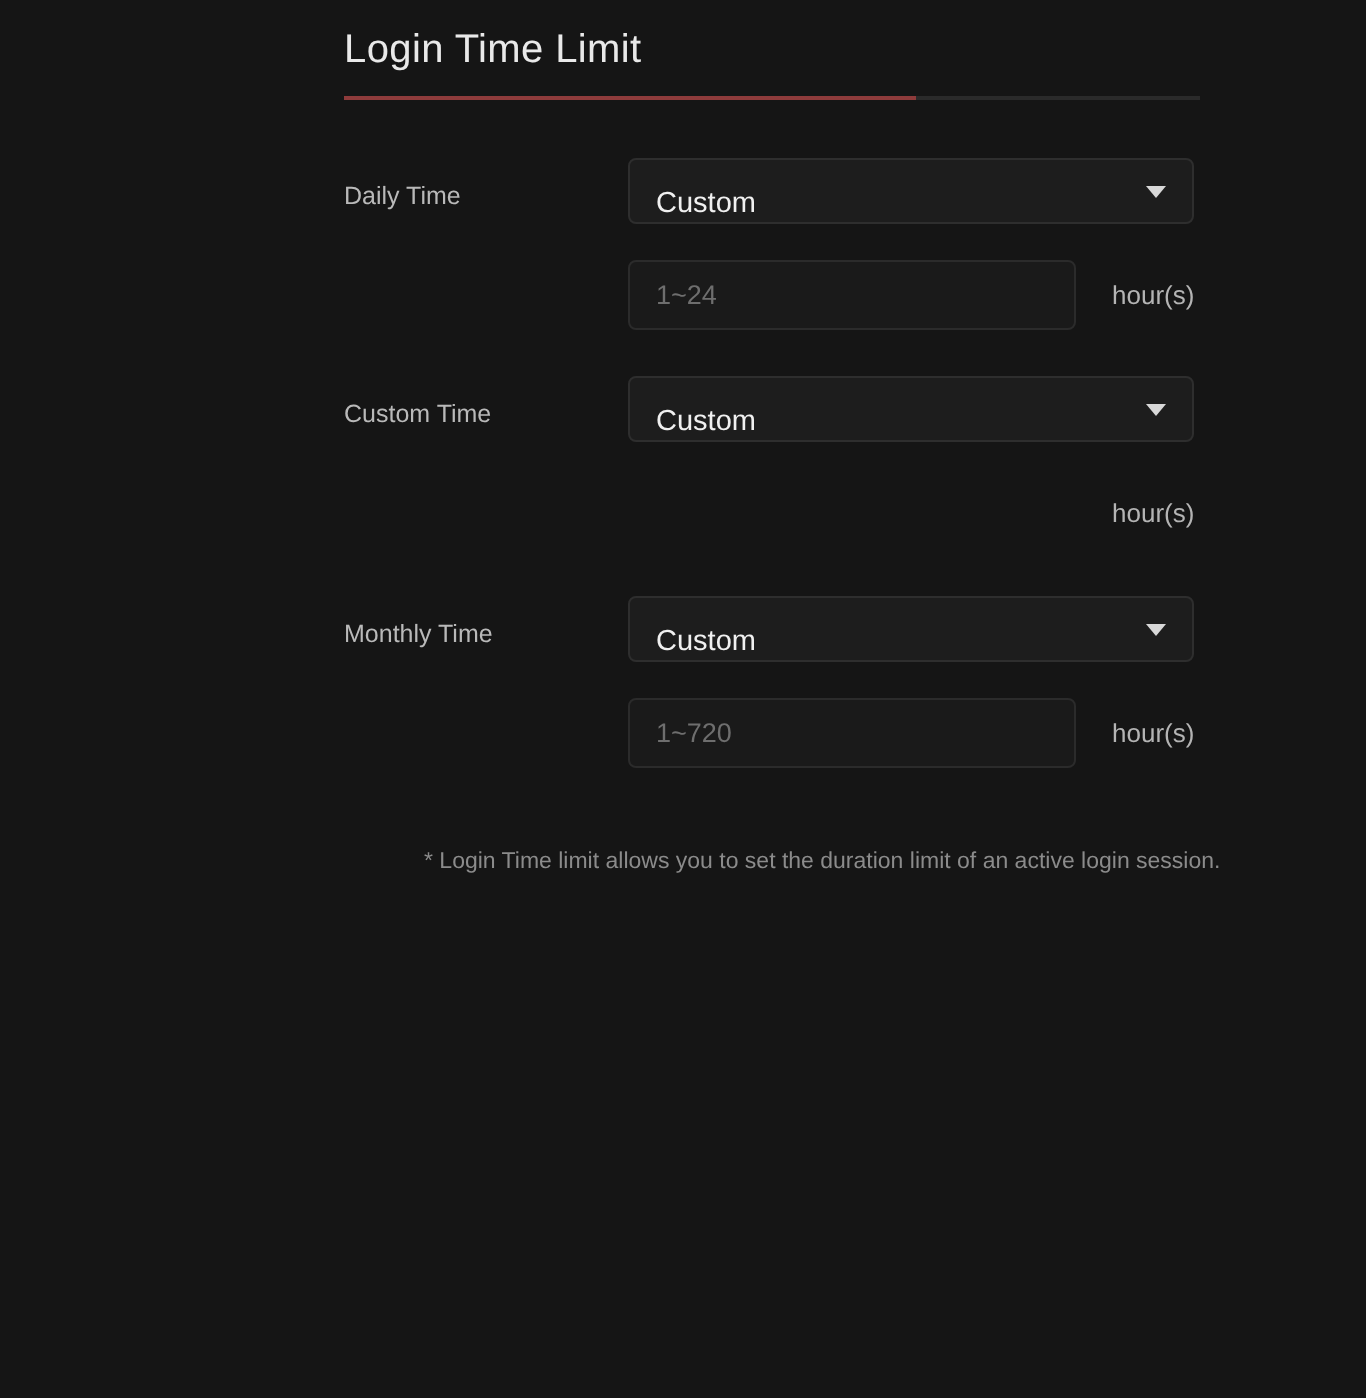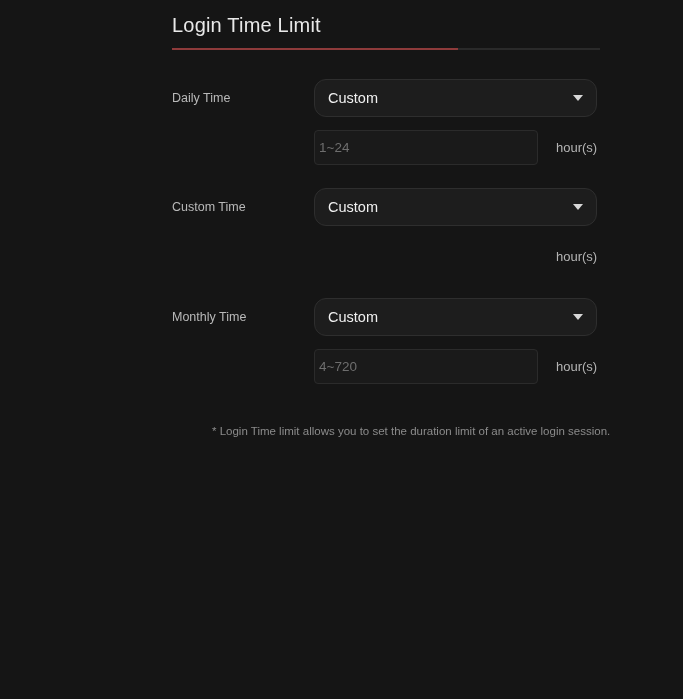--- a/index.html
+++ b/index.html
@@ -70,26 +70,26 @@
     color: #b9b9b9;
     line-height: 16px;
     white-space: nowrap;
   }
 
   .select-box {
     position: absolute;
     left: 314px;
     top: 0px;
     width: 283px;
-    height: 38px;
+    height: 33px;
     background: #1d1d1d;
     border: 1px solid #2e2e2e;
-    border-radius: 12px;
+    border-radius: 4px;
     display: flex;
-    align-items: center;
+    align-items: flex-end;
     cursor: pointer;
   }
   .select-value {
     margin-left: 13px;
     font-size: 14.5px;
     color: #f0f0f0;
     line-height: 18px;
     white-space: nowrap;
   }
   .caret {
@@ -110,21 +110,21 @@
     width: 224px;
     height: 35px;
     background: #1a1a1a;
     border: 1px solid #2b2b2b;
     border-radius: 4px;
     display: flex;
     align-items: center;
     cursor: text;
   }
   .input-placeholder {
-    margin-left: 4px;
+    margin-left: 13px;
     font-size: 13.5px;
     color: #6e6e6e;
     line-height: 17px;
     white-space: nowrap;
   }
   .unit {
     position: absolute;
     left: 556px;
     top: 60px;
     font-size: 13px;
@@ -198,21 +198,21 @@
       <div class="unit">hour(s)</div>
     </div>
 
     <div class="row" style="top:298px;">
       <div class="row-label">Monthly Time</div>
       <div class="select-box">
         <span class="select-value">Custom</span>
         <span class="caret"></span>
       </div>
       <div class="input-box">
-        <span class="input-placeholder">4~720</span>
+        <span class="input-placeholder">1~720</span>
       </div>
       <div class="unit">hour(s)</div>
     </div>
 
   </div>
 
   <div class="note">* Login Time limit allows you to set the duration limit of an active login session.</div>
 
 
 </div>

